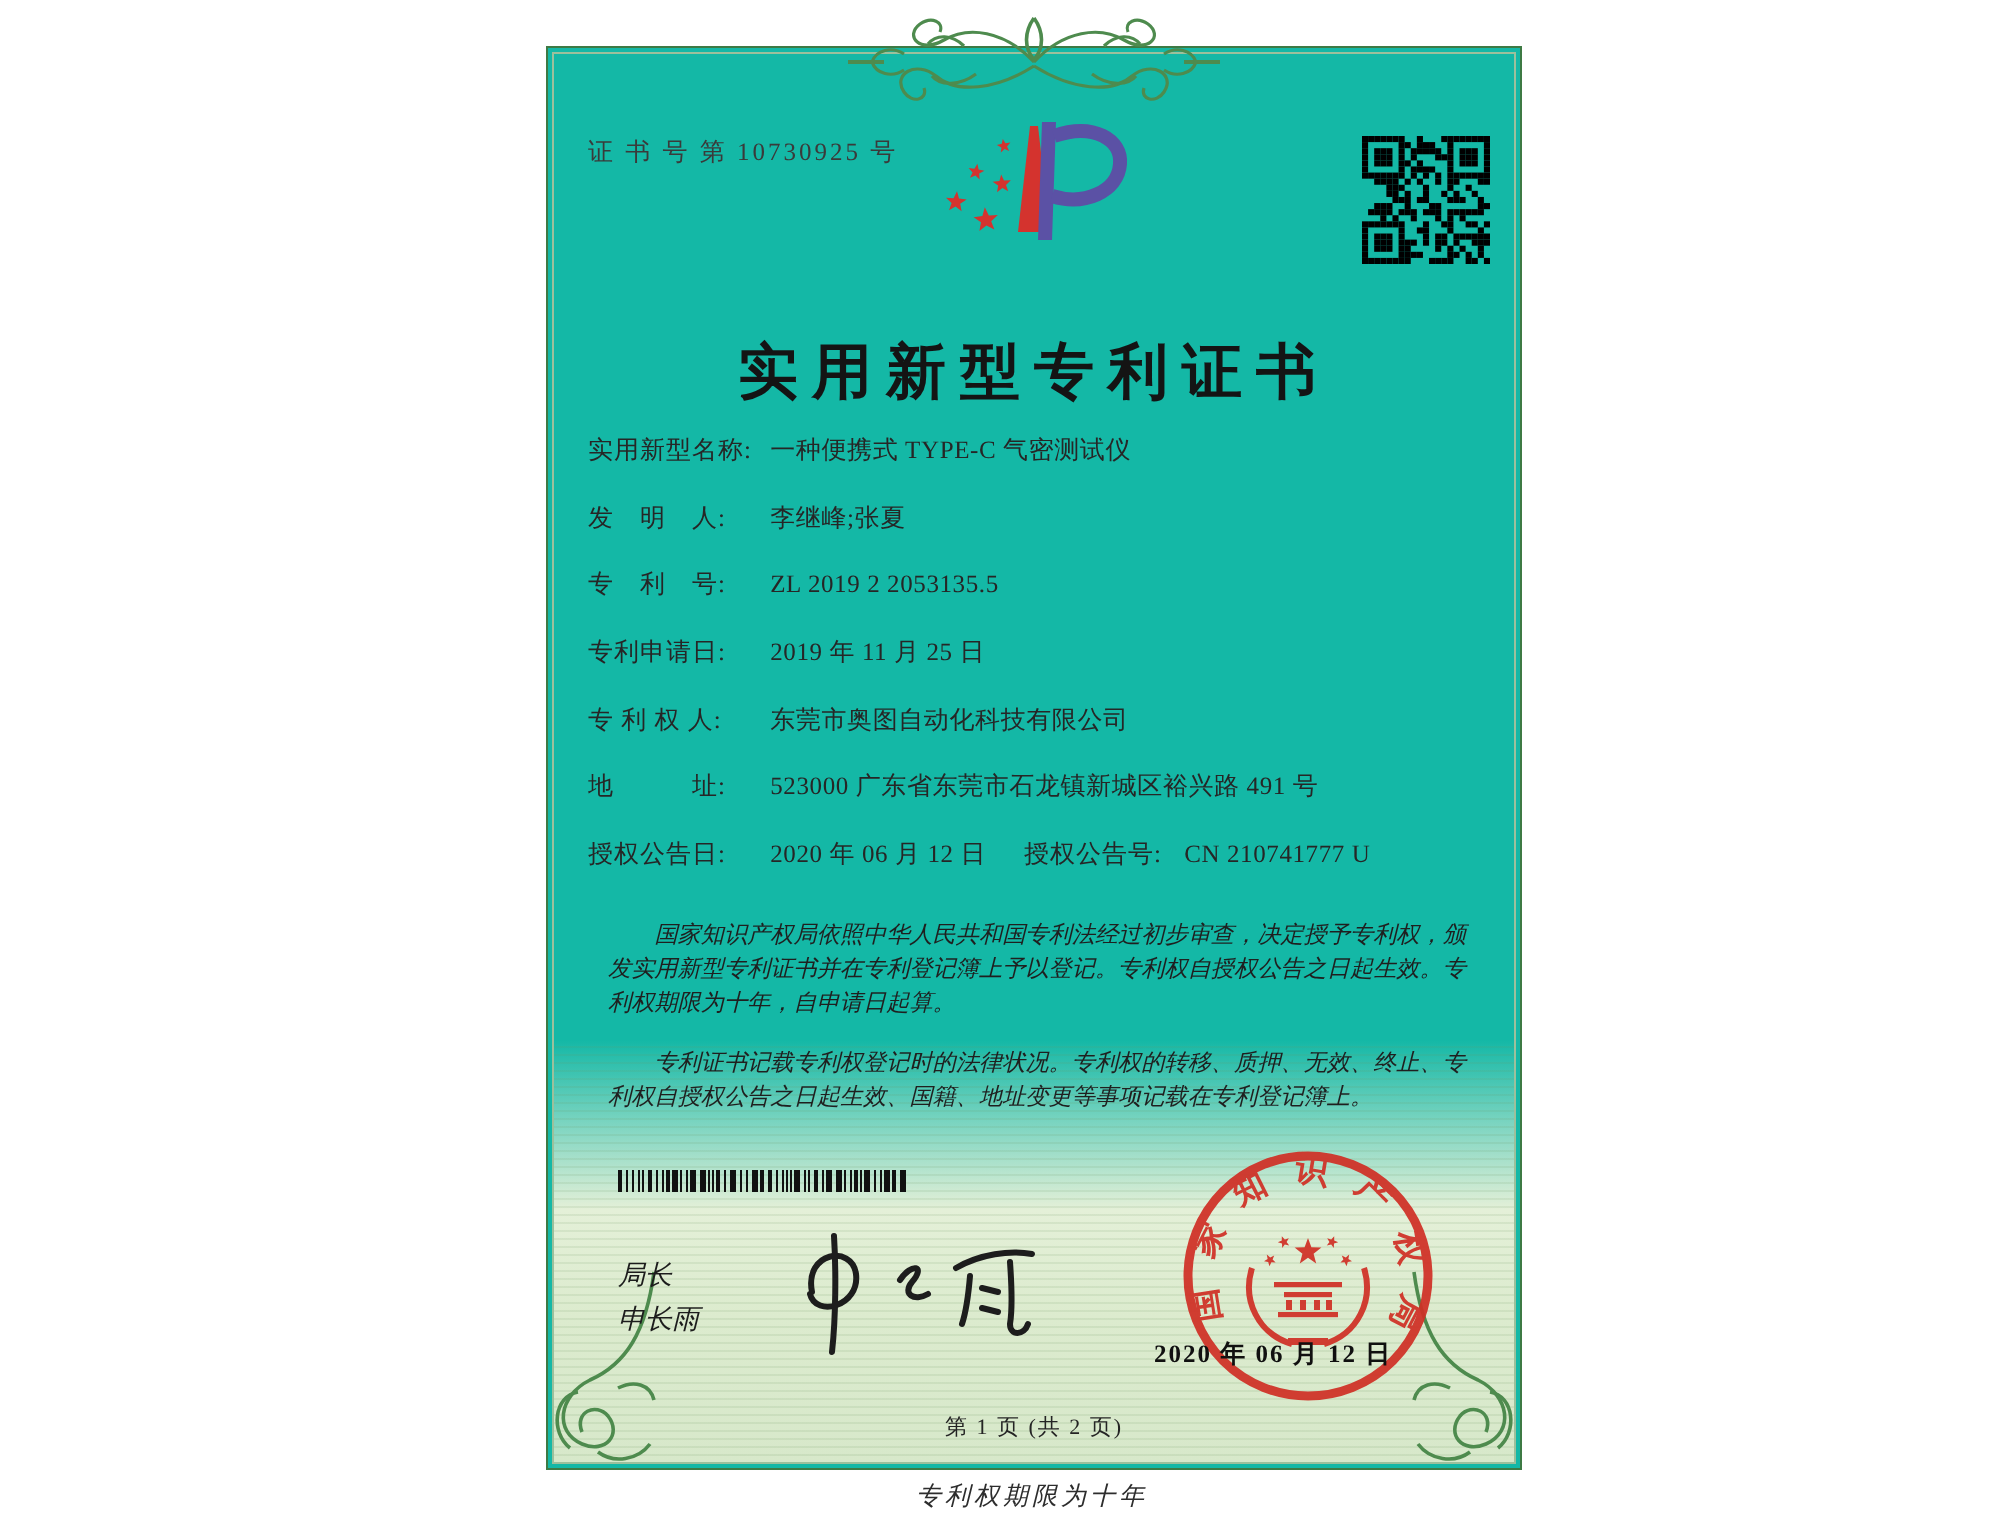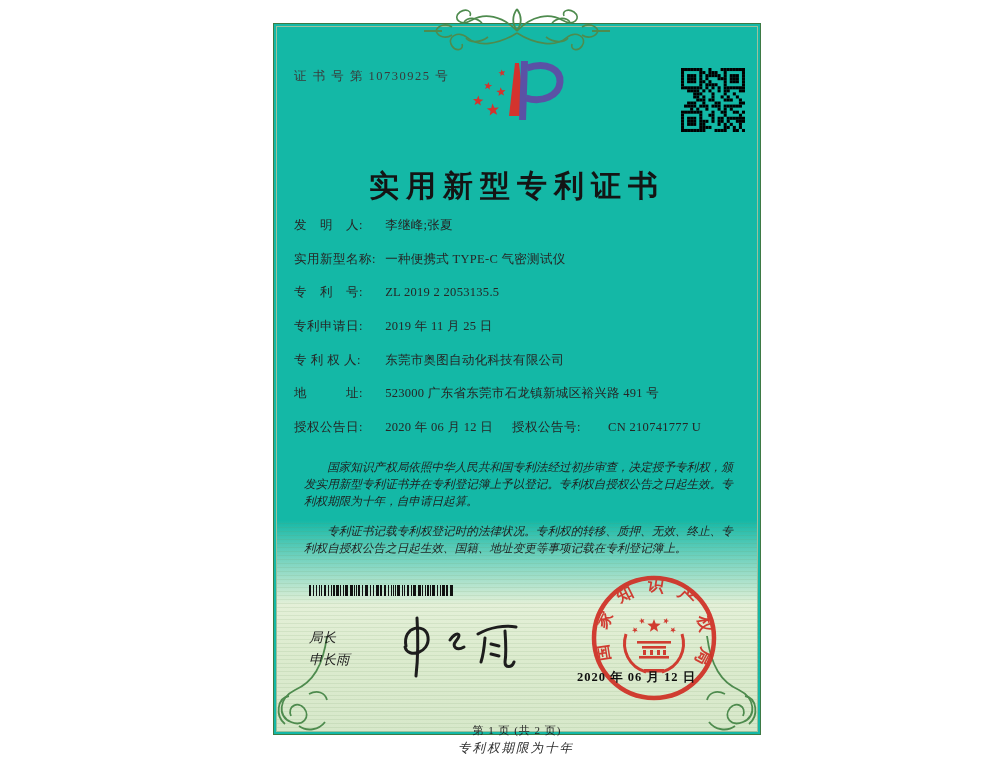--- a/index.html
+++ b/index.html
@@ -27,21 +27,21 @@
          font-style:italic;color:#1f1f1f;}
   .paras p{margin:12px;text-indent:2em;}
   .barcode{position:absolute;left:35px;top:561px;width:146px;height:11px;}
   .signer{position:absolute;left:35px;top:603px;font-size:13.5px;color:#1c1c1c;line-height:22px;font-style:italic;}
   .signature{position:absolute;left:118px;top:586px;width:152px;height:82px;}
   .seal{position:absolute;left:310px;top:544px;width:140px;height:140px;opacity:.93;}
   .seal-text{font-size:16.5px;font-weight:bold;letter-spacing:13px;fill:#d03026;}
   .seal-date{position:absolute;left:303px;top:645px;width:160px;font-size:12.5px;font-weight:bold;
              letter-spacing:1px;color:#101010;}
   .page-info{position:absolute;left:0;right:0;top:682px;text-align:center;font-size:11px;
-             letter-spacing:1px;color:#242424;margin-top:17px;}
+             letter-spacing:1px;color:#242424;}
   .back-note{position:absolute;left:273px;top:740px;width:486px;text-align:center;
              font-size:12.5px;font-style:italic;letter-spacing:2px;color:#2d2d2d;}
   .ornament-top{position:absolute;left:50%;top:-21px;transform:translateX(-50%);width:190px;height:56px;}
   .flourish{position:absolute;bottom:-2px;width:62px;height:102px;}
   .flourish.left{left:-5px;}
   .flourish.right{right:-5px;transform:scaleX(-1);}
 </style>
 </head>
 <body>
 
@@ -329,26 +329,26 @@
           <polygon points="31.6,29.2 33.0,32.3 36.4,32.1 34.0,34.5 35.1,37.6 32.2,36.0 29.5,38.1 30.1,34.8 27.3,32.9 30.7,32.5"></polygon>
           <polygon points="9.5,37.6 10.5,41.3 14.3,41.8 11.1,43.9 11.8,47.6 8.8,45.3 5.5,47.1 6.8,43.5 4.0,40.9 7.8,41.1"></polygon>
           <polygon points="23.4,45.6 25.4,49.7 29.9,49.5 26.6,52.6 28.2,56.8 24.2,54.7 20.7,57.5 21.5,53.1 17.8,50.6 22.2,50.0"></polygon>
         </g>
     </svg>
 
     <div class="title">实用新型专利证书</div>
 
     <div class="fields">
       <div class="field-row">
+        <span class="field-label">实用新型名称:</span>
+        <span class="field-value">一种便携式 TYPE-C 气密测试仪</span>
+      </div>
+      <div class="field-row">
         <span class="field-label">发　明　人:</span>
         <span class="field-value">李继峰;张夏</span>
-      </div>
-      <div class="field-row">
-        <span class="field-label">实用新型名称:</span>
-        <span class="field-value">一种便携式 TYPE-C 气密测试仪</span>
       </div>
       <div class="field-row">
         <span class="field-label">专　利　号:</span>
         <span class="field-value">ZL 2019 2 2053135.5</span>
       </div>
       <div class="field-row">
         <span class="field-label">专利申请日:</span>
         <span class="field-value">2019 年 11 月 25 日</span>
       </div>
       <div class="field-row">
@@ -356,21 +356,21 @@
         <span class="field-value">东莞市奥图自动化科技有限公司</span>
       </div>
       <div class="field-row">
         <span class="field-label">地　　　址:</span>
         <span class="field-value">523000 广东省东莞市石龙镇新城区裕兴路 491 号</span>
       </div>
       <div class="field-row">
         <span class="field-label">授权公告日:</span>
         <span class="field-value">2020 年 06 月 12 日</span>
         <span class="grant-pair">
-          <span class="field-label" style="min-width:0;margin-right:24px">授权公告号:</span>
+          <span class="field-label" style="min-width:0;margin-right:8px">授权公告号:</span>
           <span class="field-value">CN 210741777 U</span>
         </span>
       </div>
     </div>
 
     <div class="paras">
       <p>国家知识产权局依照中华人民共和国专利法经过初步审查，决定授予专利权，颁发实用新型专利证书并在专利登记簿上予以登记。专利权自授权公告之日起生效。专利权期限为十年，自申请日起算。</p>
       <p>专利证书记载专利权登记时的法律状况。专利权的转移、质押、无效、终止、专利权自授权公告之日起生效、国籍、地址变更等事项记载在专利登记簿上。</p>
     </div>
 

